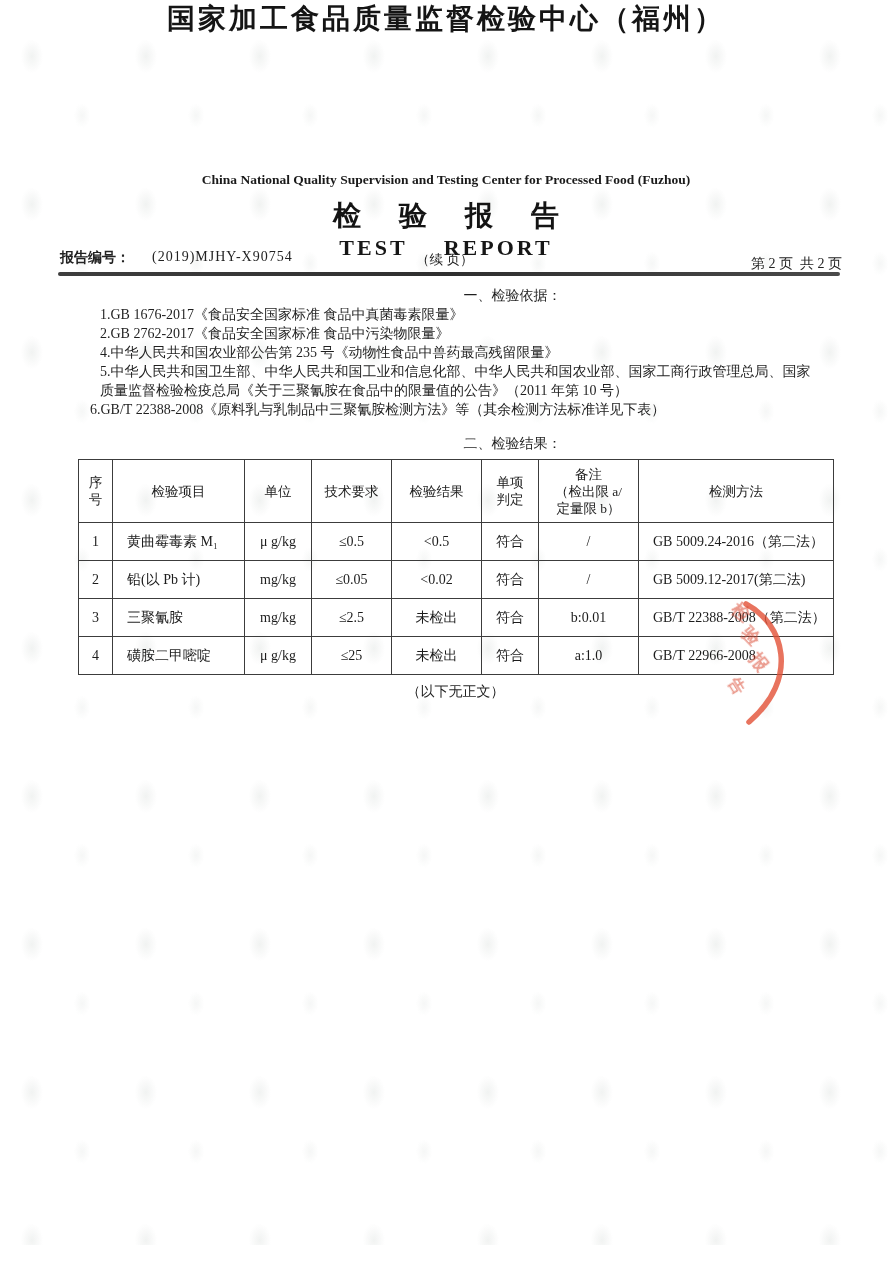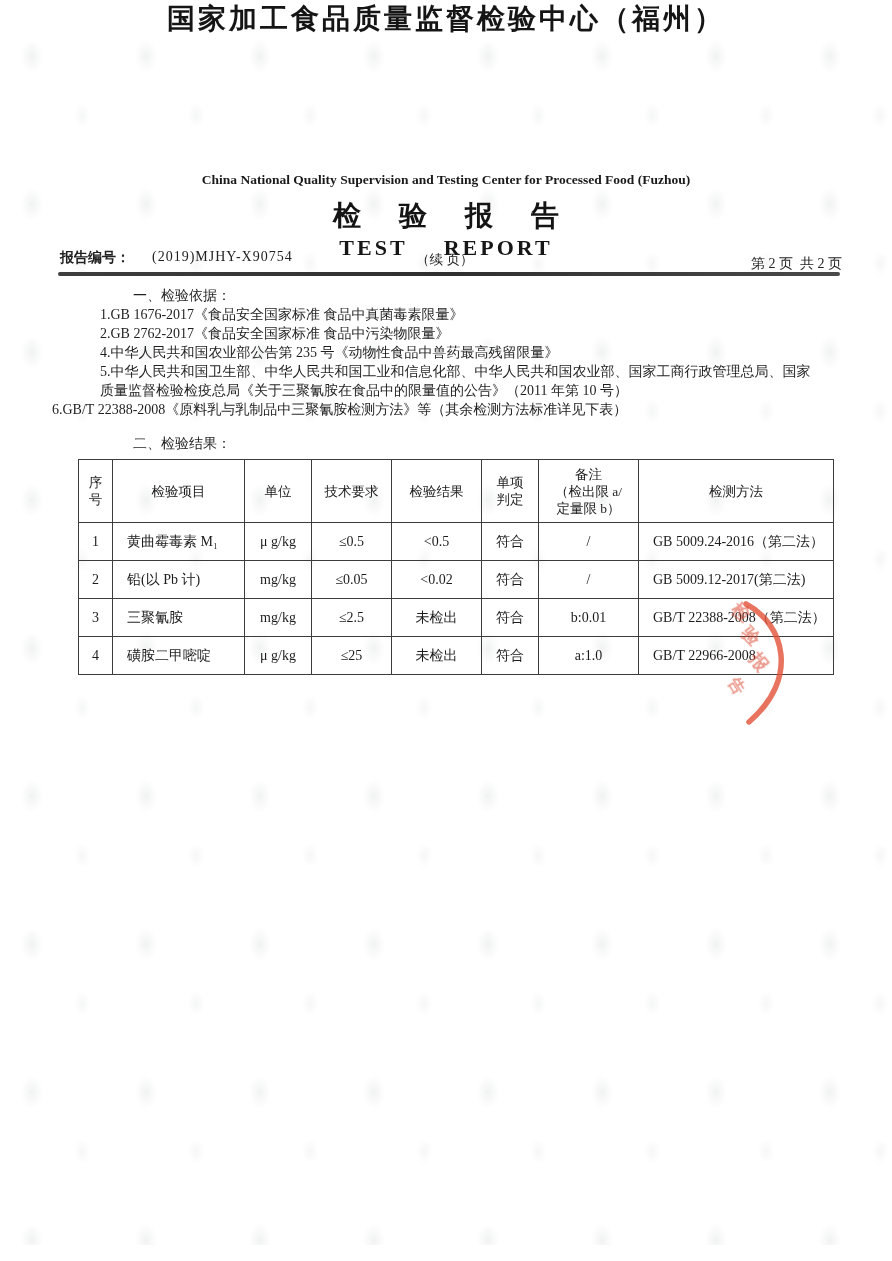--- a/index.html
+++ b/index.html
@@ -45,23 +45,23 @@
   .report-no-value { position: absolute; left: 152px; top: 249px; font-size: 14px; white-space: pre; letter-spacing: 1px; text-align: right; }
   .continuation    { position: absolute; left: 416px; top: 251px; font-size: 13.5px; white-space: pre; }
   .page-info       { position: absolute; right: 50px; top: 255px; font-size: 14px; white-space: pre; }
   .rule {
     position: absolute; left: 58px; top: 272px; width: 782px; height: 4px;
     background: linear-gradient(90deg, #3e3e3e 0%, #2f2f2f 50%, #4a4a4a 100%);
     border-radius: 2px;
   }
   
   .content { position: absolute; left: 0; top: 286px; width: 892px; font-size: 14px; line-height: 19px; color: #1f1f1f; }
-  .sec-title { margin: 0 0 0 133px; padding: 0; font-weight: 400; }
+  .sec-title { margin: 0 0 0 133px; padding: 0; font-weight: 400; text-align: center; }
   .basis-item { margin: 0 60px 0 100px; max-width: 715px; }
-  .basis-item.indent { margin-left: 52px; }
+  .basis-item.indent { margin-left: 90px; }
   .sec-title.results { margin-top: 15px; }
   
   table.results-table {
     border-collapse: collapse;
     margin: 6px 0 0 78px;
     table-layout: fixed;
     width: 755px;
     font-size: 14px;
     color: #1c1c1c;
   }
@@ -184,20 +184,21 @@
           <td>μ g/kg</td>
           <td>≤25</td>
           <td>未检出</td>
           <td>符合</td>
           <td>a:1.0</td>
           <td class="al">GB/T 22966-2008</td>
         </tr>
       </tbody>
     </table>
 
+    <p class="footnote">（以下无正文）</p>
   </div>
 
   <div class="seal">
     <svg width="130" height="190" viewBox="0 0 130 190">
       <path d="M 48 26 C 86 46, 102 100, 51 144" fill="none" stroke="rgba(226,80,54,0.8)" stroke-width="5.5" stroke-linecap="round"></path>
     </svg>
     <span class="seal-glyph g0">检</span>
     <span class="seal-glyph g1">验</span>
     <span class="seal-glyph g2">报</span>
     <span class="seal-glyph g3">告</span>

